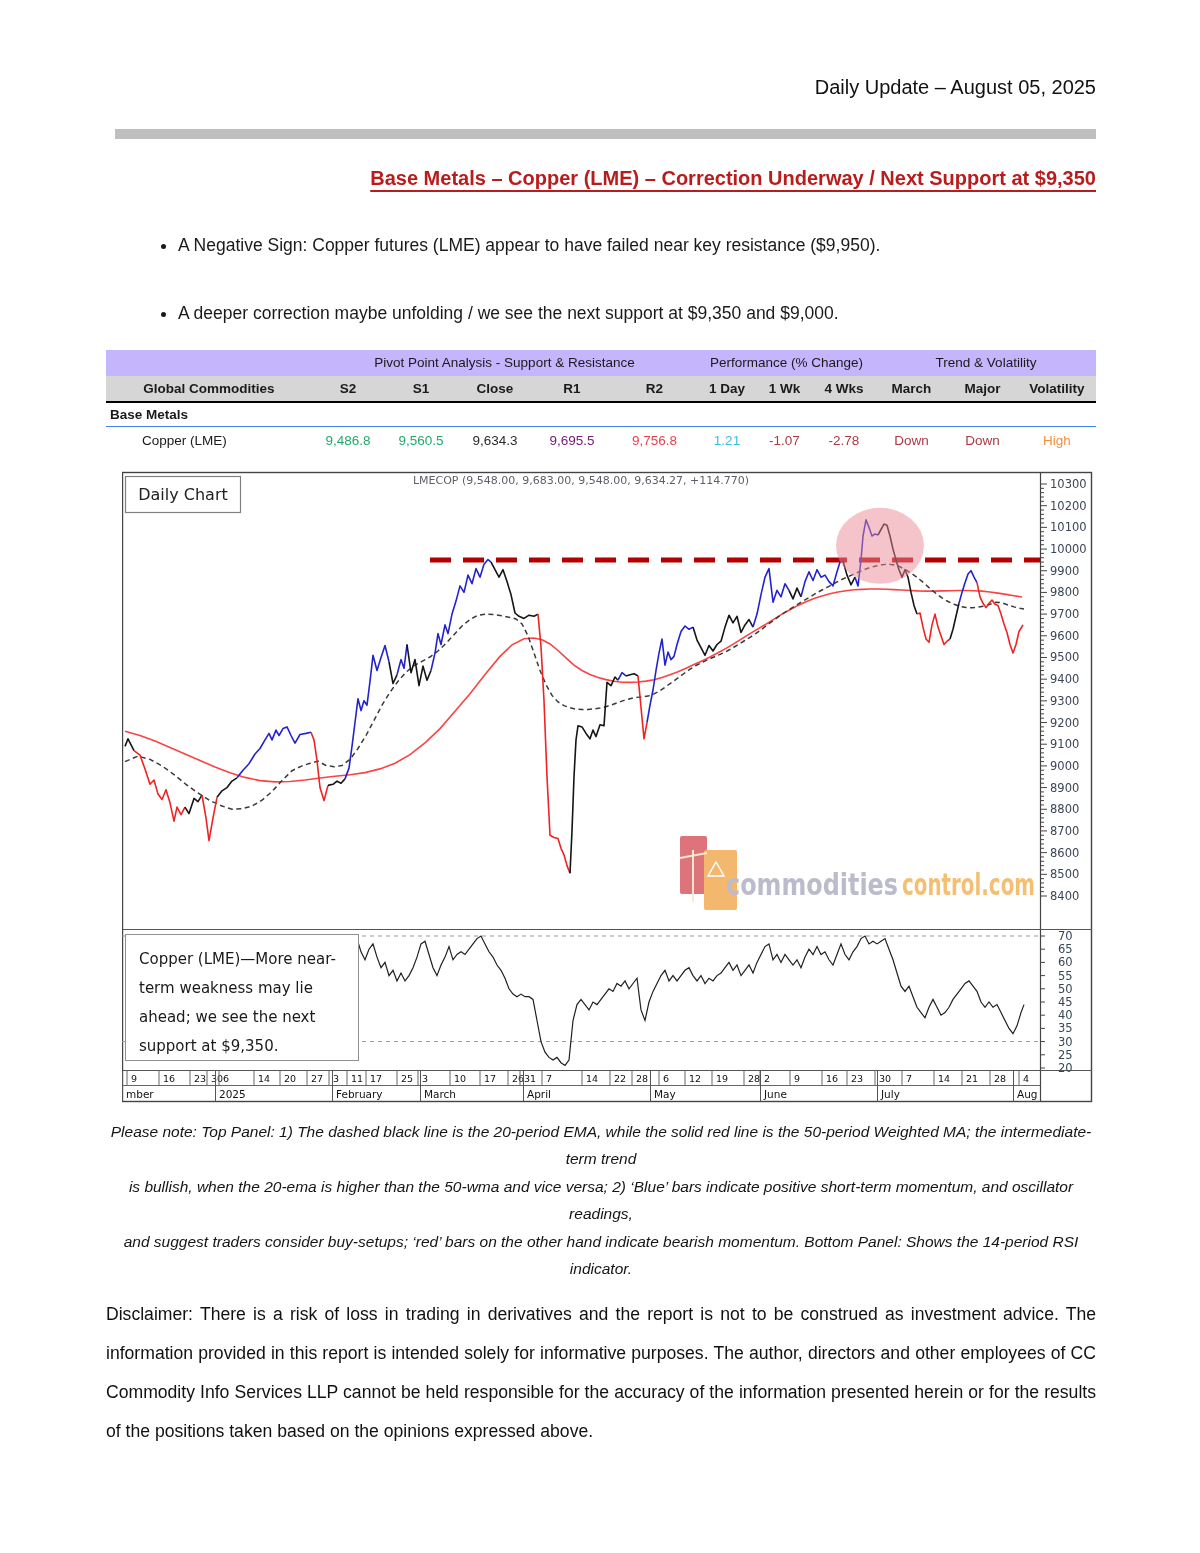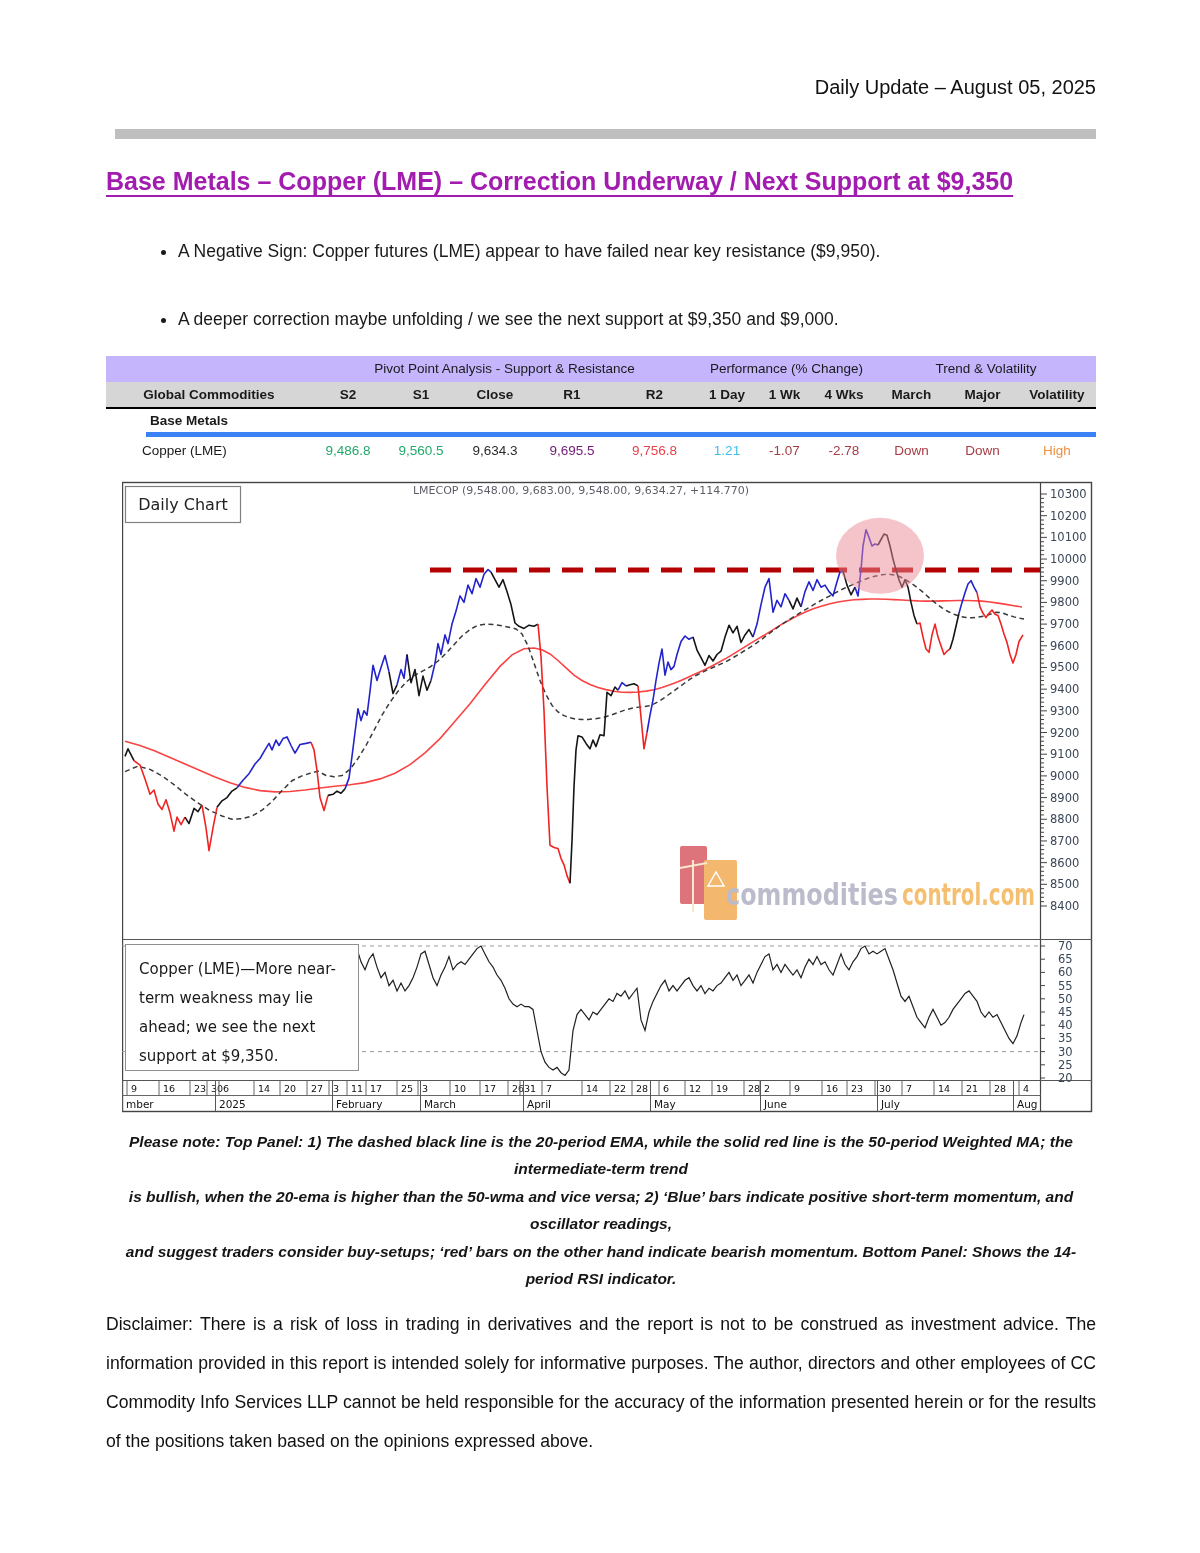--- a/index.html
+++ b/index.html
@@ -1,38 +1,38 @@
 <!DOCTYPE html>
 <html><head>
 <meta charset="utf-8">
 <style>
   html,body{margin:0;padding:0;background:#fff;}
   body{width:1200px;height:1553px;font-family:"Liberation Sans",sans-serif;color:#1a1a1a;position:relative;overflow:hidden;}
   .page{padding:0 104px 0 106px;}
   .header-row{margin-top:76px;text-align:right;font-size:20px;color:#111;}
   .gray-bar{height:10px;background:#bfbfbf;margin-top:30px;margin-left:9px;}
-  h1.title{margin:28px 0 0 0;font-size:25px;font-weight:bold;color:#a21caf;
-    text-decoration:underline;text-underline-offset:5px;text-decoration-thickness:1.5px;}
+  h1.title{margin:28px 0 0 0;font-size:20px;font-weight:bold;color:#b91c1c;
+    text-decoration:underline;text-underline-offset:5px;text-decoration-thickness:1.5px;text-align:right;}
   ul.bullets{margin:22px 0 0 0;padding-left:72px;}
   ul.bullets li{font-size:17.5px;margin-bottom:13px;line-height:1.5;margin-top:42px;}
   
   .ctable{margin-top:23px;display:grid;font-size:13.5px;
     grid-template-columns:206px 72px 74px 74px 80px 85px 60px 55px 64px 71px 71px 78px;}
   .ctable .cell{display:flex;align-items:center;justify-content:center;}
   .gh{background:#c4b5fd;height:26px;font-weight:normal;}
   .gh1{grid-column:1/2;} .gh2{grid-column:2/7;} .gh3{grid-column:7/10;} .gh4{grid-column:10/13;}
   .ch{background:#d6d6d6;height:25px;font-weight:bold;border-bottom:2.5px solid #000;}
-  .secrow{grid-column:1/13;height:23px;font-weight:bold;display:flex;align-items:center;padding-left:4px;border-bottom:5px solid #3b82f6;margin-left:40px;}
+  .secrow{grid-column:1/13;height:23px;font-weight:bold;display:flex;align-items:center;padding-left:4px;border-bottom:1px solid #3b82f6;}
   .namecell{justify-content:flex-start !important;padding-left:6px;height:28px;margin-left:30px;}
   .valcell{height:28px;}
   
   .chart-wrap{margin-top:15px;margin-left:16px;width:973px;height:638px;}
   svg text{font-family:"DejaVu Sans",sans-serif;}
   
-  p.note{margin:10px 0 0 0;font-size:15.5px;font-style:italic;text-align:center;line-height:1.78;color:#151515;font-weight:bold;}
+  p.note{margin:10px 0 0 0;font-size:15.5px;font-style:italic;text-align:center;line-height:1.78;color:#151515;}
   p.disclaimer{margin:12px 0 0 0;font-size:17.6px;line-height:2.22;text-align:justify;color:#111;}
   hr.bottom-rule{border:none;border-top:3px solid #000;margin:122px 0 0 2px;width:988px;}
 </style>
 </head>
 <body>
 
 <div class="page">
 
   <div class="header-row">
     <span>Daily Update – August 05, 2025</span>

